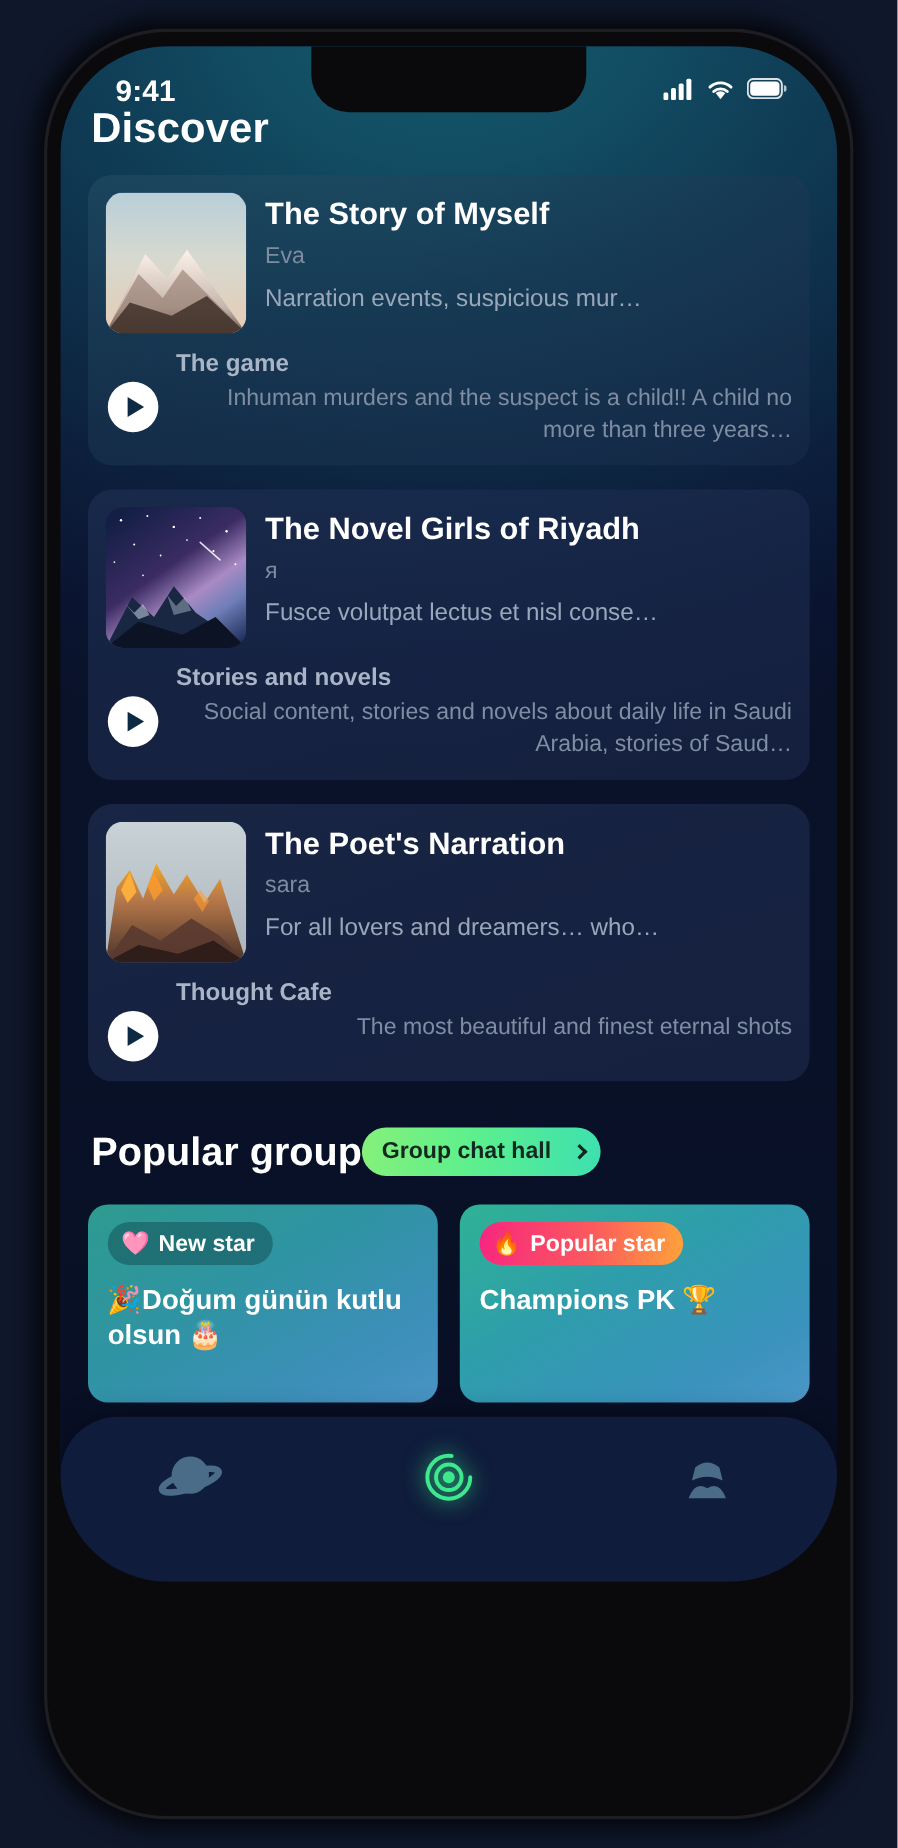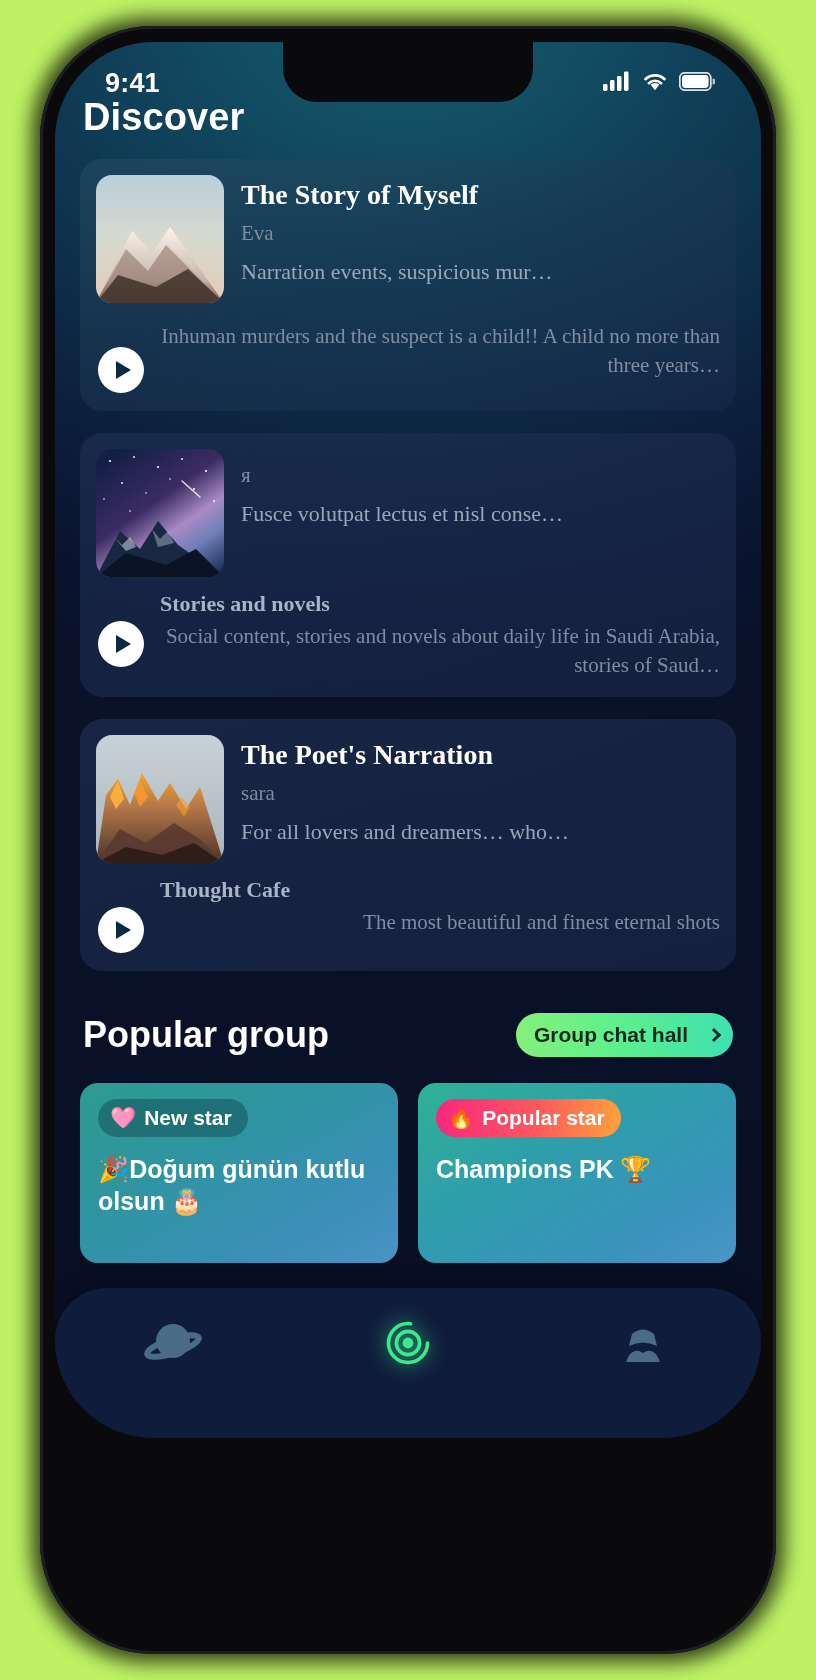--- a/index.html
+++ b/index.html
@@ -6,21 +6,21 @@
   html, body {
     width:816px; height:1680px;
     background:#ffffff;
     font-family:"Liberation Sans", sans-serif;
     overflow:hidden;
   }
 
   
   .stage{
     position:relative; width:816px; height:1680px;
-    background:#bef264;
+    background:#0f172a;
     display:flex; align-items:center; justify-content:center;
   }
   .phone-shadow{
     position:absolute; left:32px; top:18px; width:752px; height:1644px;
     border-radius:116px;
     background:#000;
     filter:blur(10px);
     opacity:.75;
   }
   .phone-body{
@@ -64,21 +64,21 @@
   .status-icons{ display:flex; align-items:center; gap:11px; }
 
   
   .content{ position:absolute; inset:0; z-index:10; padding:0; }
 
   .page-title{
     color:#ffffff; font-size:38px; font-weight:700;
     padding:54px 0 0 28px; letter-spacing:.1px;
   }
 
-  .cards{ padding:20px 25px 0 25px; display:flex; flex-direction:column; gap:22px;font-family:Liberation Serif, serif; }
+  .cards{ padding:20px 25px 0 25px; display:flex; flex-direction:column; gap:22px; }
 
   .disc-card{
     border-radius:22px;
     padding:16px 16px 18px 16px;
     background:linear-gradient(160deg, rgba(37,78,101,.55) 0%, rgba(29,57,84,.5) 45%, rgba(25,44,76,.52) 100%);
   }
   .disc-card.c2{ background:linear-gradient(160deg, rgba(31,48,84,.62) 0%, rgba(29,44,80,.6) 50%, rgba(27,41,75,.6) 100%); }
   .disc-card.c3{ background:linear-gradient(160deg, rgba(30,45,79,.7) 0%, rgba(28,42,76,.68) 50%, rgba(27,40,73,.68) 100%); }
 
   .dc-top{ display:flex; gap:17px; }
@@ -114,21 +114,21 @@
   }
   .dc-sub{ flex:1; min-width:0; }
   .dc-subtitle{ color:#a9b4c6; font-size:22px; font-weight:700; }
   .dc-subdesc{
     color:#7f8da3; font-size:21px; line-height:1.36; margin-top:5px;
     display:-webkit-box; -webkit-line-clamp:2; -webkit-box-orient:vertical; overflow:hidden;text-align:right;
   }
 
   
   .sec-head{
-    display:flex; align-items:center; justify-content:space-between;
+    display:flex; align-items:center; 
     padding:42px 28px 0 28px;
   }
   .sec-title{ color:#fff; font-size:36px; font-weight:700; }
   .pill-btn{
     display:flex; align-items:center; gap:19px;
     background:linear-gradient(95deg, #86f07a 0%, #5ef08d 45%, #3de0b0 100%);
     color:#13281f; font-size:21px; font-weight:700;
     border-radius:24px; padding:10px 14px 10px 18px;
     border:none; cursor:pointer;
   }
@@ -246,20 +246,21 @@
               <div class="dc-title">The Story of Myself</div>
               <div class="dc-author">Eva</div>
               <div class="dc-desc">Narration events, suspicious mur…</div>
             </div>
           </div>
           <div class="dc-bottom">
             <div class="play-btn">
                 <div class="play-tri"></div>
               </div>
             <div class="dc-sub">
+              <div class="dc-subtitle">The game</div>
               <div class="dc-subdesc">Inhuman murders and the suspect is a child!! A child no more than three years…</div>
             </div>
           </div>
         </div>
 
         <div class="disc-card c2">
           <div class="dc-top">
             <div class="thumb">
               <svg width="128" height="128" viewBox="0 0 128 128" preserveAspectRatio="none">
                 <defs>
@@ -287,20 +288,21 @@
                     <circle cx="34" cy="62" r="0.8"></circle>
                 </g>
                 <path d="M86 32 L104 48" stroke="#fff" stroke-width="1.4" opacity=".85" stroke-linecap="round"></path>
                 <path d="M0 128 L24 82 L44 100 L62 72 L82 96 L128 128 Z" fill="#1a2742"></path>
                 <path d="M18 88 L26 96 L34 88 L40 98 L30 102 Z" fill="#c9d6e6" opacity=".55"></path>
                 <path d="M56 80 L64 90 L72 82 L78 94 L62 98 Z" fill="#c9d6e6" opacity=".4"></path>
                 <path d="M0 128 L30 104 L70 116 L100 100 L128 128 Z" fill="#0c1325"></path>
               </svg>
             </div>
             <div class="dc-meta">
+              <div class="dc-title">The Novel Girls of Riyadh</div>
               <div class="dc-author">я</div>
               <div class="dc-desc">Fusce volutpat lectus et nisl conse…</div>
             </div>
           </div>
           <div class="dc-bottom">
             <div class="play-btn">
                 <div class="play-tri"></div>
               </div>
             <div class="dc-sub">
               <div class="dc-subtitle">Stories and novels</div>

